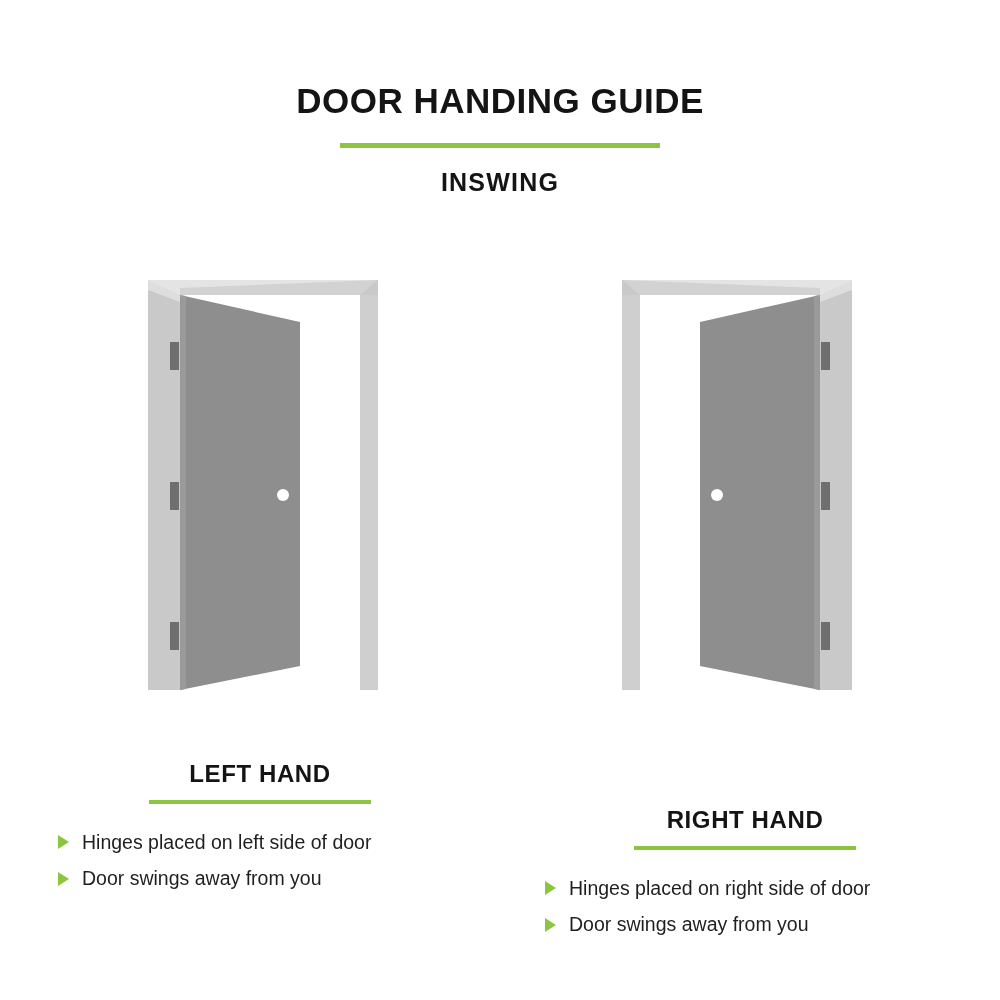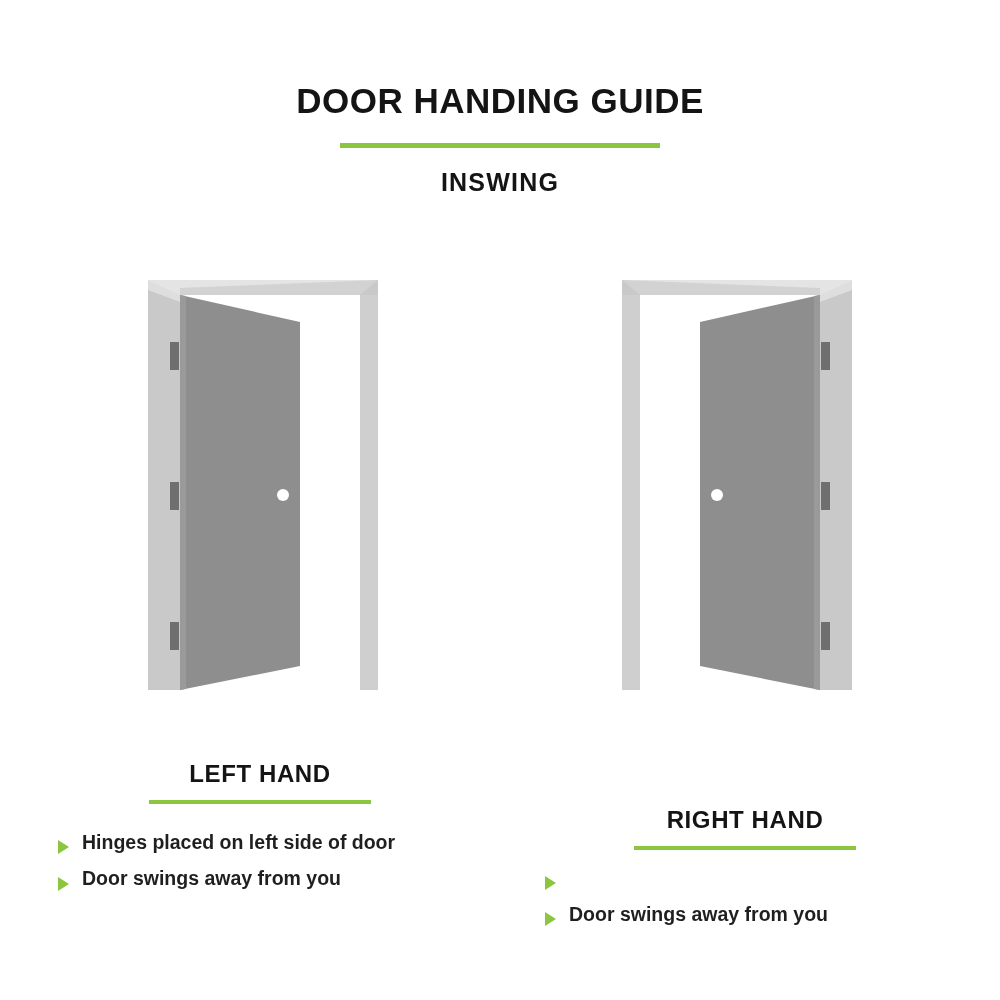--- a/index.html
+++ b/index.html
@@ -104,26 +104,25 @@
     background: #8cc540;
     margin: 12px auto 0 auto;
   }
   .bullets {
     list-style: none;
     margin: 26px 0 0 0;
     padding: 0 0 0 18px;
   }
   .bullets li {
     display: flex;
-    align-items: flex-end;
+    align-items: center;
     font-size: 19.5px;
     color: #1f1f1f;
     margin-bottom: 12px;
     line-height: 1.25;
-    font-weight: bold;
   }
   .tri {
     width: 0;
     height: 0;
     border-top: 7px solid transparent;
     border-bottom: 7px solid transparent;
     border-left: 11px solid #8cc540;
     margin-right: 13px;
     flex: none;
   }
@@ -214,20 +213,21 @@
         </li>
       </ul>
     </div>
 
     <div class="col right">
       <h2 class="col-title">RIGHT HAND</h2>
       <div class="col-rule"></div>
       <ul class="bullets">
         <li>
           <span class="tri"></span>
+          <span>Hinges placed on right side of door</span>
         </li>
         <li>
           <span class="tri"></span>
           <span>Door swings away from you</span>
         </li>
       </ul>
     </div>
 
   </div>
 </div>

